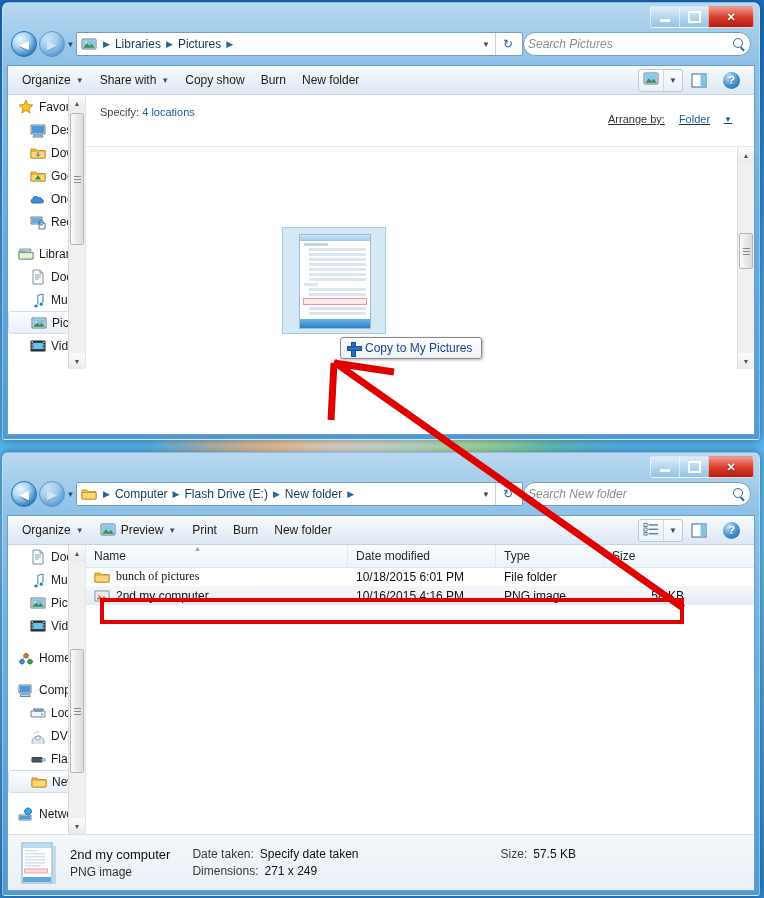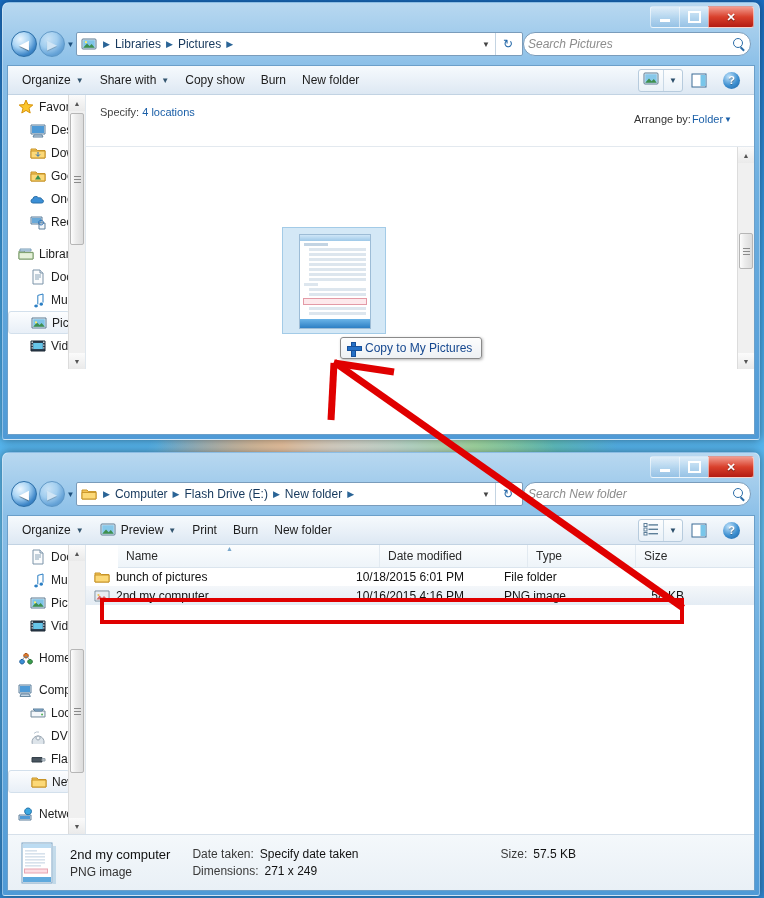--- a/index.html
+++ b/index.html
@@ -94,21 +94,21 @@
   .vs-dn{position:absolute;bottom:0;left:0;right:0;}
   .vs-thumb{position:absolute;left:1px;right:1px;background:linear-gradient(90deg,#fdfdfd,#ececec 40%,#dcdcdc);
      border:1px solid #b6b6b6;border-radius:2px;display:flex;align-items:center;justify-content:center;}
   .vs-grip{width:7px;height:7px;
      background:repeating-linear-gradient(180deg,#8a8a8a 0 1px,transparent 1px 3px);}
   
   .libhead{height:52px;background:#fff;border-bottom:1px solid #e3e9ef;position:relative;padding:8px 0 0 14px;box-sizing:border-box;}
   .libtitle{font-size:16px;color:#2a6b2a;line-height:19px;}
   .libsub{font-size:11px;color:#444;margin-top:3px;}
   .libsub a{color:#1a5fa8;text-decoration:none;}
-  .arrange{position:absolute;right:22px;top:18px;font-size:11px;color:#333;display:flex;gap:1px;align-items:center;}
+  .arrange{position:absolute;right:22px;top:18px;font-size:11px;color:#333;display:flex;gap:14px;align-items:center;text-decoration:underline;}
   .arrange .val{color:#1a5fa8;}
   .arrange .ca{font-size:8px;color:#1a5fa8;}
   .filearea{position:relative;background:#fff;overflow:hidden;}
   
   .ghost{position:absolute;background:rgba(200,226,244,.78);border:1px solid rgba(150,195,228,.8);}
   .ghost-shot{position:absolute;background:#fff;border:1px solid #9dbcd6;overflow:hidden;}
   .shot-title{height:6px;background:linear-gradient(180deg,#cfe6f7,#9fc9e8);}
   .shot-line{height:3px;margin:2px 4px;background:#dde6ee;}
   .shot-line.i{margin-left:9px;}
   .shot-hl{height:5px;margin:2px 3px;background:#fde9ec;border:1px solid #e39aa6;}
@@ -120,21 +120,21 @@
   .plus{position:relative;width:13px;height:13px;flex:0 0 auto;}
   .plus i,.plus b{position:absolute;background:#2570c6;border:1px solid #17509a;}
   .plus i{left:4px;top:0;width:3px;height:13px;}
   .plus b{left:0;top:4px;width:13px;height:3px;}
   
   .status{height:44px;background:linear-gradient(180deg,#f4f8fb,#e9f0f6);border-top:1px solid #d6e0ea;
     display:flex;align-items:center;padding:0 10px;gap:12px;position:absolute;left:0;right:0;bottom:0;box-sizing:border-box;}
   .status .txt{font-size:12px;color:#1a1a1a;}
   
   .colhdr{height:22px;background:linear-gradient(180deg,#fbfdfe,#eef4f9);border-bottom:1px solid #dbe5ee;
-     display:flex;align-items:center;font-size:12px;color:#2a2a2a;position:relative;margin-left:32px;}
+     display:flex;align-items:center;font-size:12px;color:#2a2a2a;position:relative;}
   .col{padding-left:8px;box-sizing:border-box;border-right:1px solid #e2eaf1;height:100%;display:flex;align-items:center;}
   .col.last{border-right:none;}
   .sortmark{position:absolute;left:108px;top:0px;font-size:7px;color:#7aa8cc;}
   .frow{height:19px;display:flex;align-items:center;font-size:12px;color:#111;position:relative;}
   .frow .c{padding-left:8px;box-sizing:border-box;display:flex;align-items:center;gap:6px;overflow:hidden;white-space:nowrap;}
   .frow.sel{background:linear-gradient(180deg,#f4f7fa,#e4ecf4);}
   .szcell{justify-content:flex-end!important;padding-right:10px;}
   .detpane{position:absolute;left:0;right:0;bottom:0;height:56px;
      background:linear-gradient(180deg,#f4f8fb,#e9f0f6);border-top:1px solid #d6e0ea;
      display:flex;align-items:center;padding:0 12px;gap:12px;box-sizing:border-box;}
@@ -599,21 +599,21 @@
       <div style="flex:1;position:relative;overflow:hidden;background:#fff;">
         <div class="colhdr">
           <div class="col" style="width:262px;">Name</div>
           <div class="col" style="width:148px;">Date modified</div>
           <div class="col" style="width:108px;">Type</div>
           <div class="col last" style="width:90px;">Size</div>
           <div class="sortmark">▲</div>
         </div>
         <div id="filerows" style="position:absolute;top:22px;left:0;right:0;">
             <div class="frow">
-              <div class="c" style="width: 262px;">
+              <div class="c" style="width: 262px; font-family: Liberation Serif, serif;">
                 <svg class="ico" viewBox="0 0 16 16">
                   <path d="M1 4 h5 l1.3 1.5 H15 V13 H1 Z" fill="#f6c65b" stroke="#c79327"></path>
                   <path d="M1 6 h14 v7 H1 Z" fill="#fcd978" stroke="#c79327"></path>
                 </svg>
                 <span>bunch of pictures</span>
               </div>
               <div class="c" style="width: 148px;">10/18/2015 6:01 PM</div>
               <div class="c" style="width: 108px;">File folder</div>
               <div class="c szcell" style="width: 90px;"></div>
             </div>

